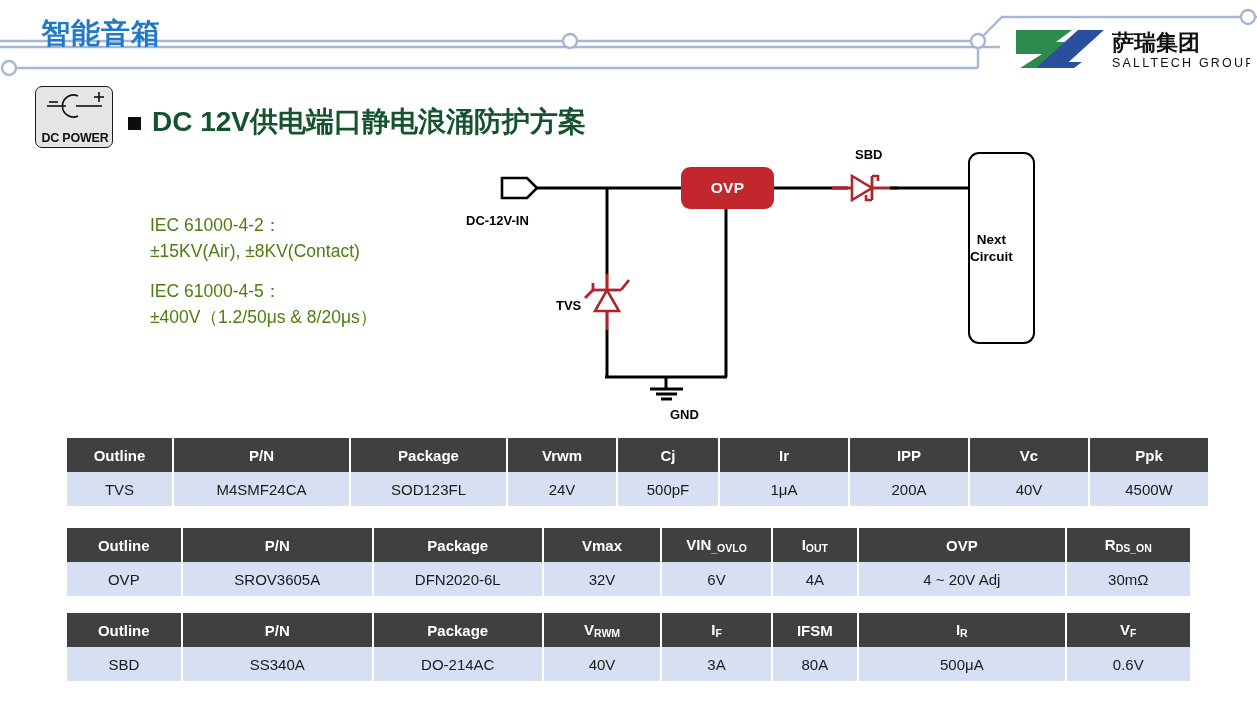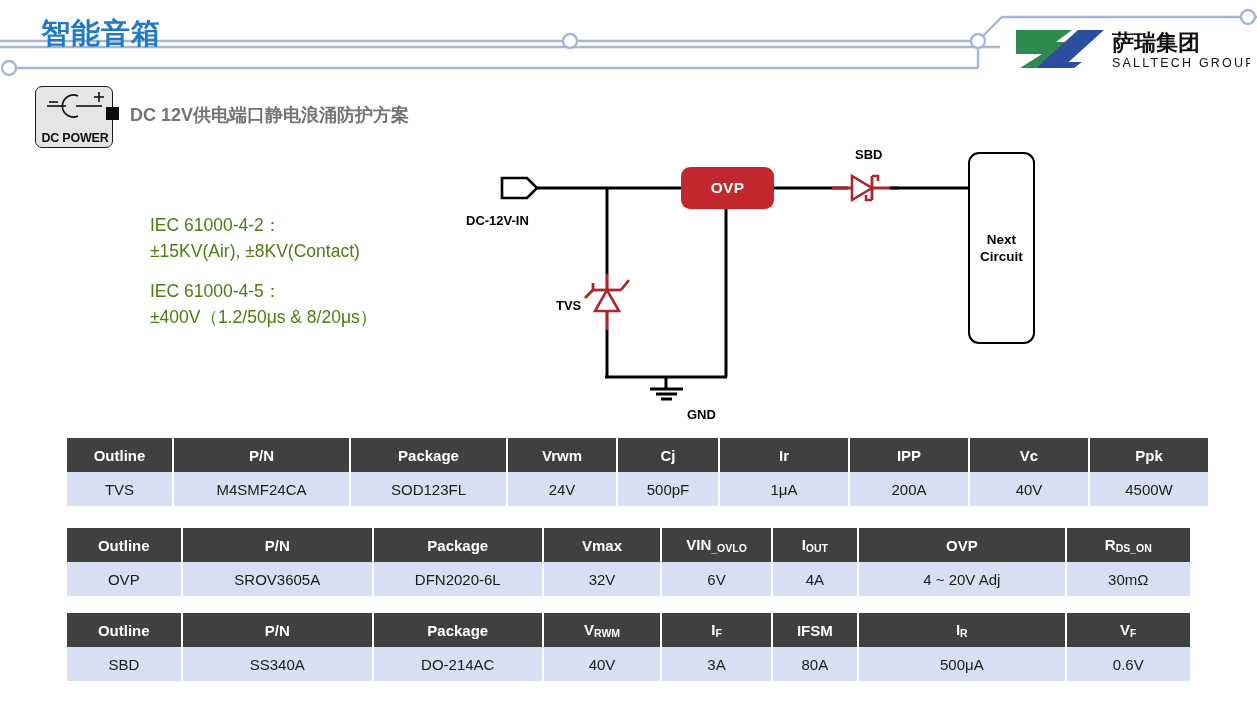--- a/index.html
+++ b/index.html
@@ -31,22 +31,22 @@
   }
   .dcpow .glyph { position: absolute; left: 0; top: 2px; width: 78px; height: 34px; }
   .dcpow .lbl {
     position: absolute; left: 0; bottom: 2px; width: 78px;
     text-align: center; font-size: 12.5px; font-weight: bold; color: #111;
     letter-spacing: -0.2px;
   }
 
   
   .heading {
-    position: absolute; left: 106px; top: 103px;
-    font-size: 18px; font-weight: bold; color: #737373;
+    position: absolute; left: 128px; top: 103px;
+    font-size: 28px; font-weight: bold; color: #14532d;
     white-space: nowrap;
   }
   .heading .sq {
     display: inline-block; width: 13px; height: 13px;
     background: #0d0d0d; margin-right: 11px; vertical-align: 1px;
   }
 
   
   .spec {
     position: absolute; left: 150px; top: 212px;
@@ -59,32 +59,32 @@
     width: 93px; height: 42px;
     background: #c1272d; border-radius: 9px;
     color: #fff; font-size: 15.5px; font-weight: bold;
     display: flex; align-items: center; justify-content: center;
     letter-spacing: .3px;
   }
   .nextbox {
     position: absolute; left: 968px; top: 152px;
     width: 67px; height: 192px;
     border: 2.6px solid #000; border-radius: 11px; background: #fff;
-    display: flex; align-items: center; justify-content: center;
+    display: flex; align-items: center; justify-content: flex-start;
     text-align: center; font-size: 13.5px; font-weight: bold; color: #000;
     line-height: 17px;
   }
   .clbl {
     position: absolute; font-size: 13px; font-weight: bold; color: #000;
     white-space: nowrap;
   }
   #lbl-in   { left: 466px; top: 213px; }
   #lbl-tvs  { left: 556px; top: 298px; }
   #lbl-sbd  { left: 855px; top: 147px; }
-  #lbl-gnd  { left: 687px; top: 407px; }
+  #lbl-gnd  { left: 670px; top: 407px; }
 
   
   .tbl {
     position: absolute; left: 65px;
     width: 1127px;
     border-collapse: separate; border-spacing: 2px 0;
     table-layout: fixed;
   }
   #tbl1 { top: 438px; }
   #tbl2 { top: 528px; }

